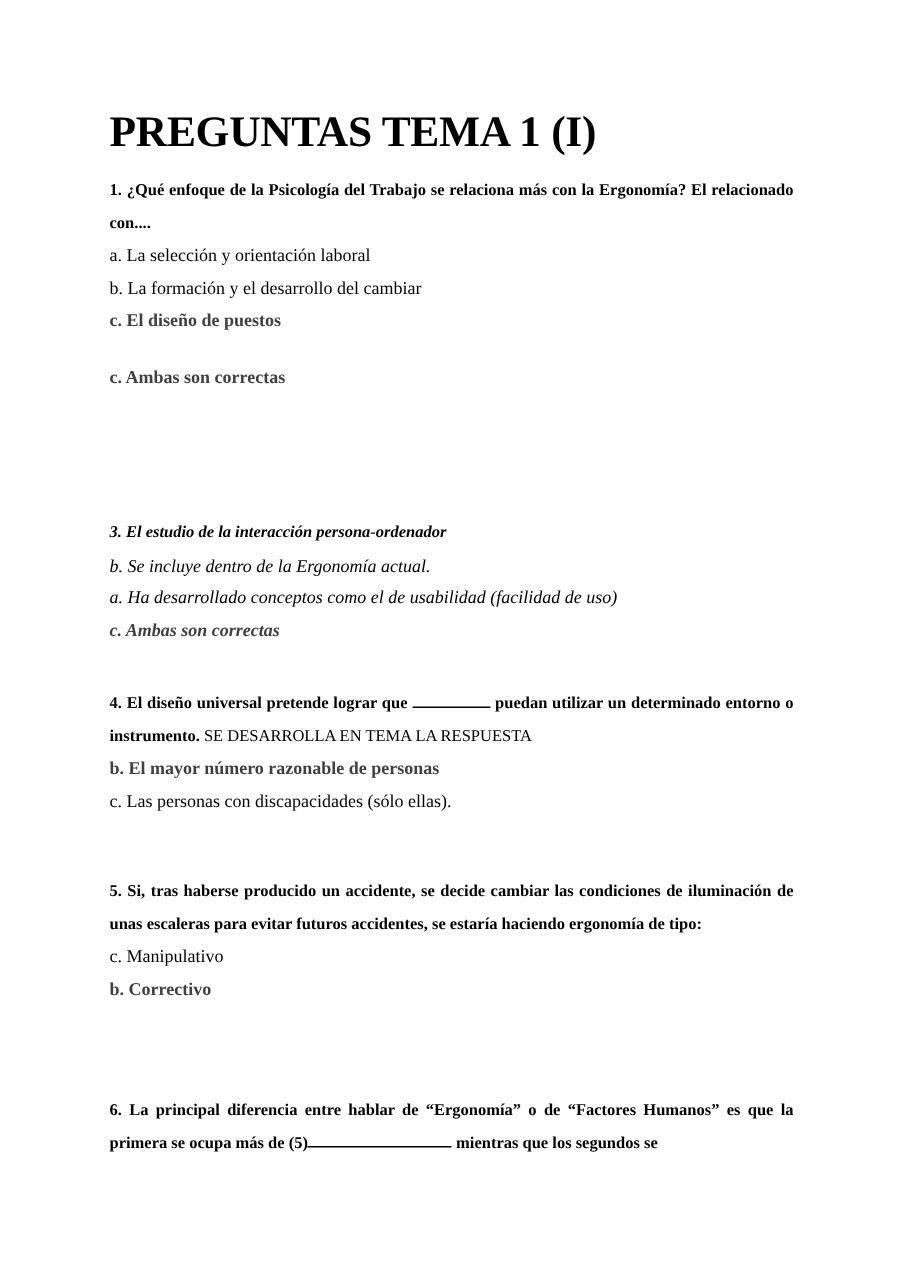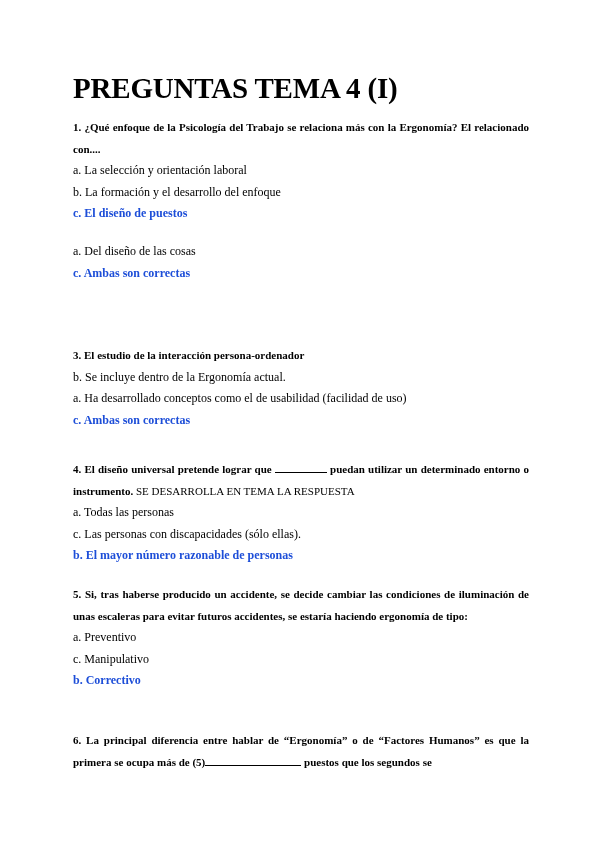--- a/index.html
+++ b/index.html
@@ -3,60 +3,57 @@
   <meta charset="utf-8">
   <style>
     html, body { margin: 0; padding: 0; background: #ffffff; }
     body { width: 600px; height: 848px; position: relative; overflow: hidden; font-family: "Liberation Serif", serif; color: #000; }
     .page { position: absolute; left: 73px; top: 0; width: 456px; }
     .title { position: absolute; left: 0; top: 72px; font-size: 29px; font-weight: bold; margin: 0; white-space: nowrap; letter-spacing: -0.2px; }
     .block { position: absolute; left: 0; width: 456px; }
     .q { font-size: 11px; font-weight: bold; line-height: 21.5px; text-align: justify; margin: 0; }
     .q .plain { font-weight: normal; }
     .opt { font-size: 12px; line-height: 21.5px; margin: 0; white-space: nowrap; }
-    .opt.correct { color: #1d4ed8; font-weight: bold; }
+    .opt.correct { color: #404040; font-weight: bold; }
     .blank { display: inline-block; border-bottom: 1px solid #000; height: 12px; vertical-align: baseline; }
   </style>
 </head>
 <body>
 
 <div class="page">
 
-  <h1 class="title">PREGUNTAS TEMA 4 (I)</h1>
+  <h1 class="title">PREGUNTAS TEMA 1 (I)</h1>
 
   <div class="block" style="top:117px;">
     <p class="q"><span>1.</span> <span>¿Qué enfoque de la Psicología del Trabajo se relaciona más con la Ergonomía? El relacionado con....</span></p>
     <p class="opt">a. La selección y orientación laboral</p>
-    <p class="opt">b. La formación y el desarrollo del enfoque</p>
+    <p class="opt">b. La formación y el desarrollo del cambiar</p>
     <p class="opt correct">c. El diseño de puestos</p>
   </div>
 
   <div class="block" style="top:241px;">
-    <p class="opt">a. Del diseño de las cosas</p>
     <p class="opt correct">c. Ambas son correctas</p>
   </div>
 
-  <div class="block" style="top:345px;">
+  <div class="block" style="top:345px;font-style:italic;">
     <p class="q"><span>3.</span> <span>El estudio de la interacción persona-ordenador</span></p>
     <p class="opt">b. Se incluye dentro de la Ergonomía actual.</p>
     <p class="opt">a. Ha desarrollado conceptos como el de usabilidad (facilidad de uso)</p>
     <p class="opt correct">c. Ambas son correctas</p>
   </div>
 
   <div class="block" style="top:459px;">
     <p class="q"><span>4.</span> <span>El diseño universal pretende lograr que</span> <span class="blank" style="width:52px;"></span> <span>puedan utilizar un determinado entorno o instrumento.</span> <span class="plain">SE DESARROLLA EN TEMA LA RESPUESTA</span></p>
-    <p class="opt">a. Todas las personas</p>
+    <p class="opt correct">b. El mayor número razonable de personas</p>
     <p class="opt">c. Las personas con discapacidades (sólo ellas).</p>
-    <p class="opt correct">b. El mayor número razonable de personas</p>
   </div>
 
   <div class="block" style="top:584px;">
     <p class="q"><span>5.</span> <span>Si, tras haberse producido un accidente, se decide cambiar las condiciones de iluminación de unas escaleras para evitar futuros accidentes, se estaría haciendo ergonomía de tipo:</span></p>
-    <p class="opt">a. Preventivo</p>
     <p class="opt">c. Manipulativo</p>
     <p class="opt correct">b. Correctivo</p>
   </div>
 
   <div class="block" style="top:730px;">
-    <p class="q"><span>6.</span> <span>La principal diferencia entre hablar de “Ergonomía” o de “Factores Humanos” es</span> <span>que la primera se ocupa más de (5)</span><span class="blank" style="width:96px;"></span> <span>puestos que los segundos se</span></p>
+    <p class="q"><span>6.</span> <span>La principal diferencia entre hablar de “Ergonomía” o de “Factores Humanos” es</span> <span>que la primera se ocupa más de (5)</span><span class="blank" style="width:96px;"></span> <span>mientras que los segundos se</span></p>
   </div>
 
 </div>
 
 </body></html>

